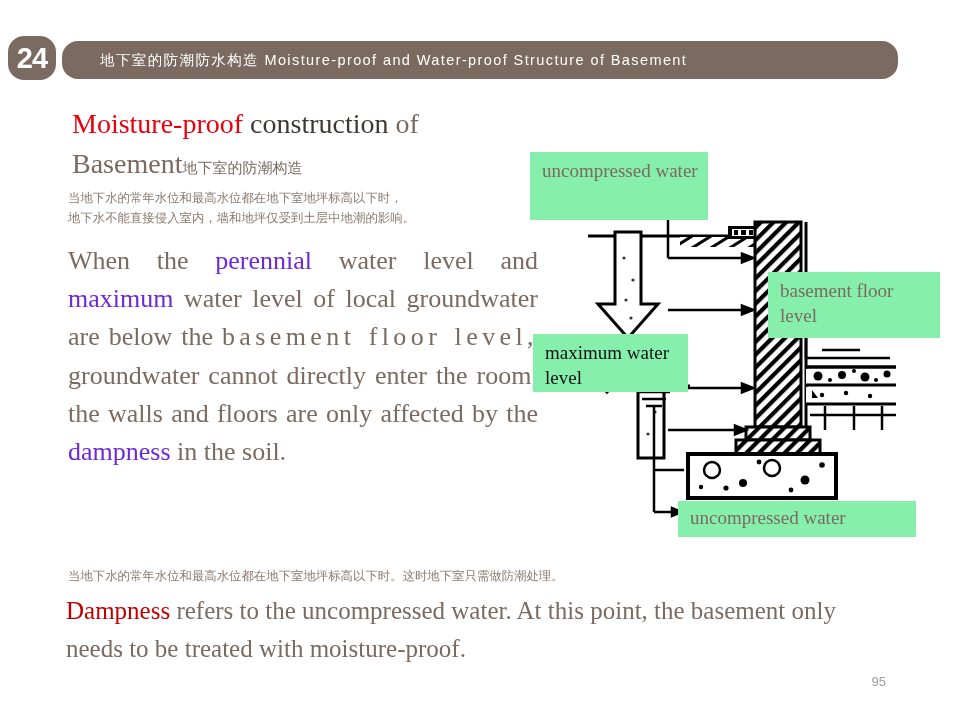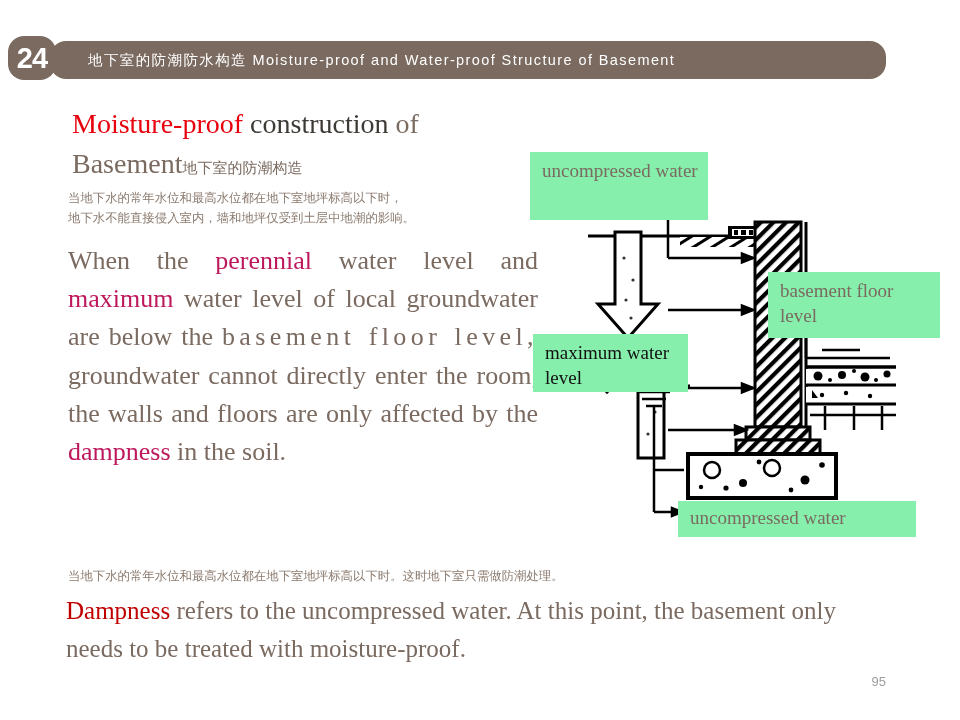--- a/index.html
+++ b/index.html
@@ -11,21 +11,21 @@
 
   
   .hdr-num{
     position:absolute;left:8px;top:36px;width:48px;height:44px;
     background:#7a6a60;border-radius:16px;
     color:#ffffff;font-family:"Liberation Sans",sans-serif;
     font-size:29px;font-weight:bold;letter-spacing:-1px;
     display:flex;align-items:center;justify-content:center;
   }
   .hdr-bar{
-    position:absolute;left:50px;top:41px;width:836px;height:38px;
+    position:absolute;left:62px;top:41px;width:836px;height:38px;
     background:#7a6a60;border-radius:16px;
     display:flex;align-items:center;
   }
   .hdr-title{
     color:#ffffff;font-family:"Liberation Sans",sans-serif;
     font-size:14.5px;letter-spacing:1.4px;padding-left:38px;
     white-space:nowrap;
   }
 
   
@@ -42,21 +42,21 @@
     position:absolute;left:68px;top:188px;width:470px;
     font-family:"DejaVu Sans",sans-serif;
     font-size:12.4px;color:#8a7a6e;line-height:1.65;
   }
 
   .en-body{
     position:absolute;left:68px;top:242px;width:470px;
     font-size:26px;color:#7a6a60;line-height:1.47;
     text-align:justify;
   }
-  .en-body .red{color:#be185d;}
+  .en-body .red{color:#6d28d9;}
   .en-body .sp{letter-spacing:4.4px;}
 
   .cn-p2{
     position:absolute;left:68px;top:566px;width:820px;
     font-family:"DejaVu Sans",sans-serif;
     font-size:12.4px;color:#8a7a6e;line-height:1.6;
   }
   .en-foot{
     position:absolute;left:66px;top:592px;width:830px;
     font-size:25px;color:#7a6a60;line-height:1.52;

